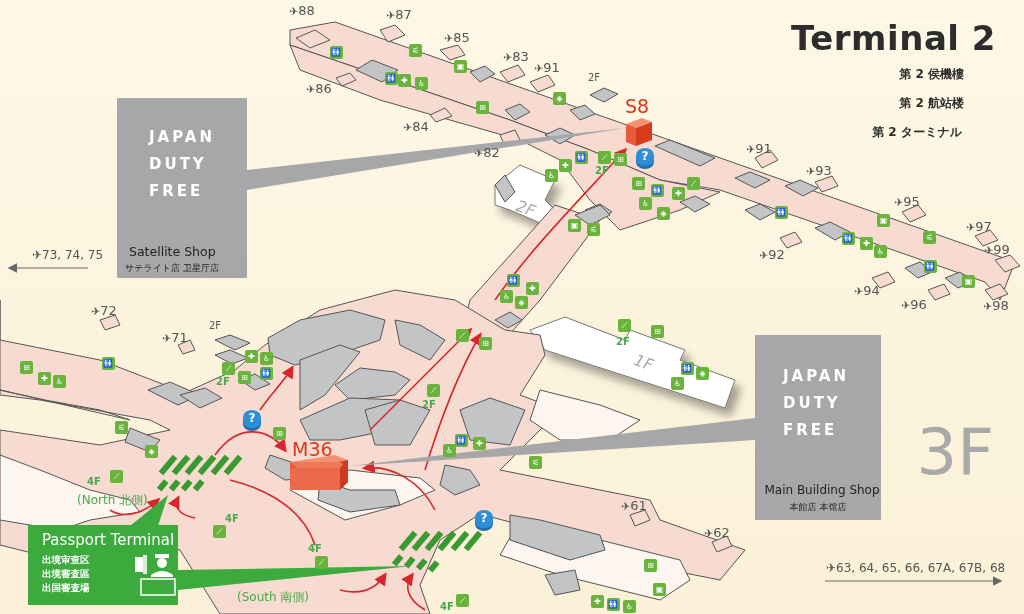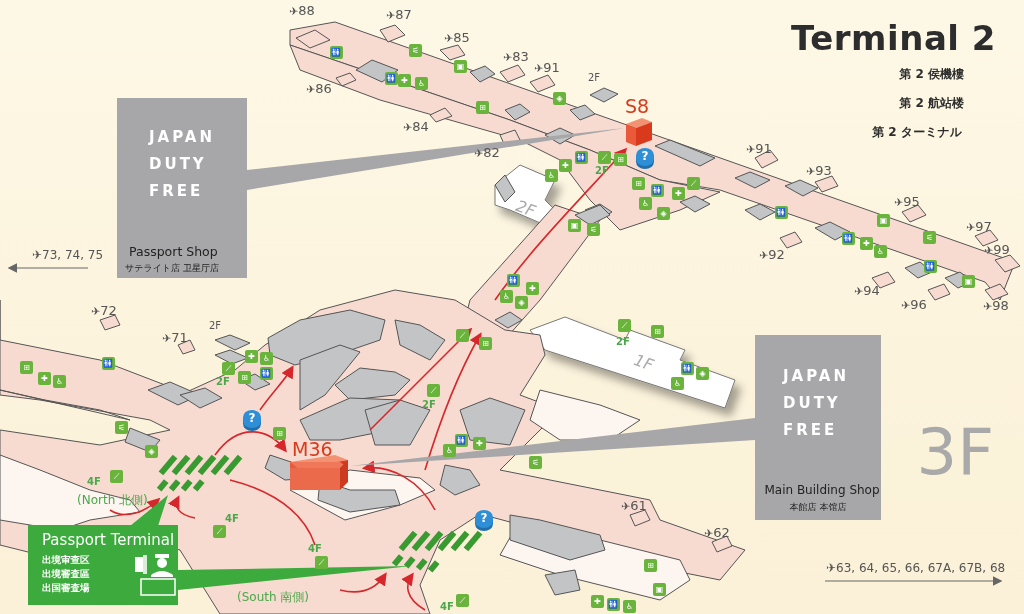--- a/index.html
+++ b/index.html
@@ -320,21 +320,21 @@
 <div class="abs subtitle" style="top:66px;">第 2 侯機樓</div>
 <div class="abs subtitle" style="top:95px;">第 2 航站楼</div>
 <div class="abs subtitle" style="top:124px; right:62px;">第 2 ターミナル</div>
 
 <div class="abs jdf-box" style="left:117px; top:98px; width:130px; height:180px;">
   <div style="padding-top:26px; text-align:left; padding-left:32px;">
     <div class="jdf-brand">JAPAN</div>
     <div class="jdf-brand">DUTY</div>
     <div class="jdf-brand">FREE</div>
   </div>
-  <div class="abs shop-en" style="left:12px; top:146px;">Passport Shop</div>
+  <div class="abs shop-en" style="left:12px; top:146px;">Satellite Shop</div>
   <div class="abs shop-jp" style="left:8px; top:164px;">サテライト店 卫星厅店</div>
 </div>
 
 <div class="abs jdf-box" style="left:755px; top:335px; width:126px; height:185px;">
   <div style="padding-top:28px; text-align:left; padding-left:28px;">
     <div class="jdf-brand">JAPAN</div>
     <div class="jdf-brand">DUTY</div>
     <div class="jdf-brand">FREE</div>
   </div>
   <div class="abs shop-en" style="left:0px; width:134px; text-align:center; top:148px; font-size:12px;">Main Building Shop</div>

